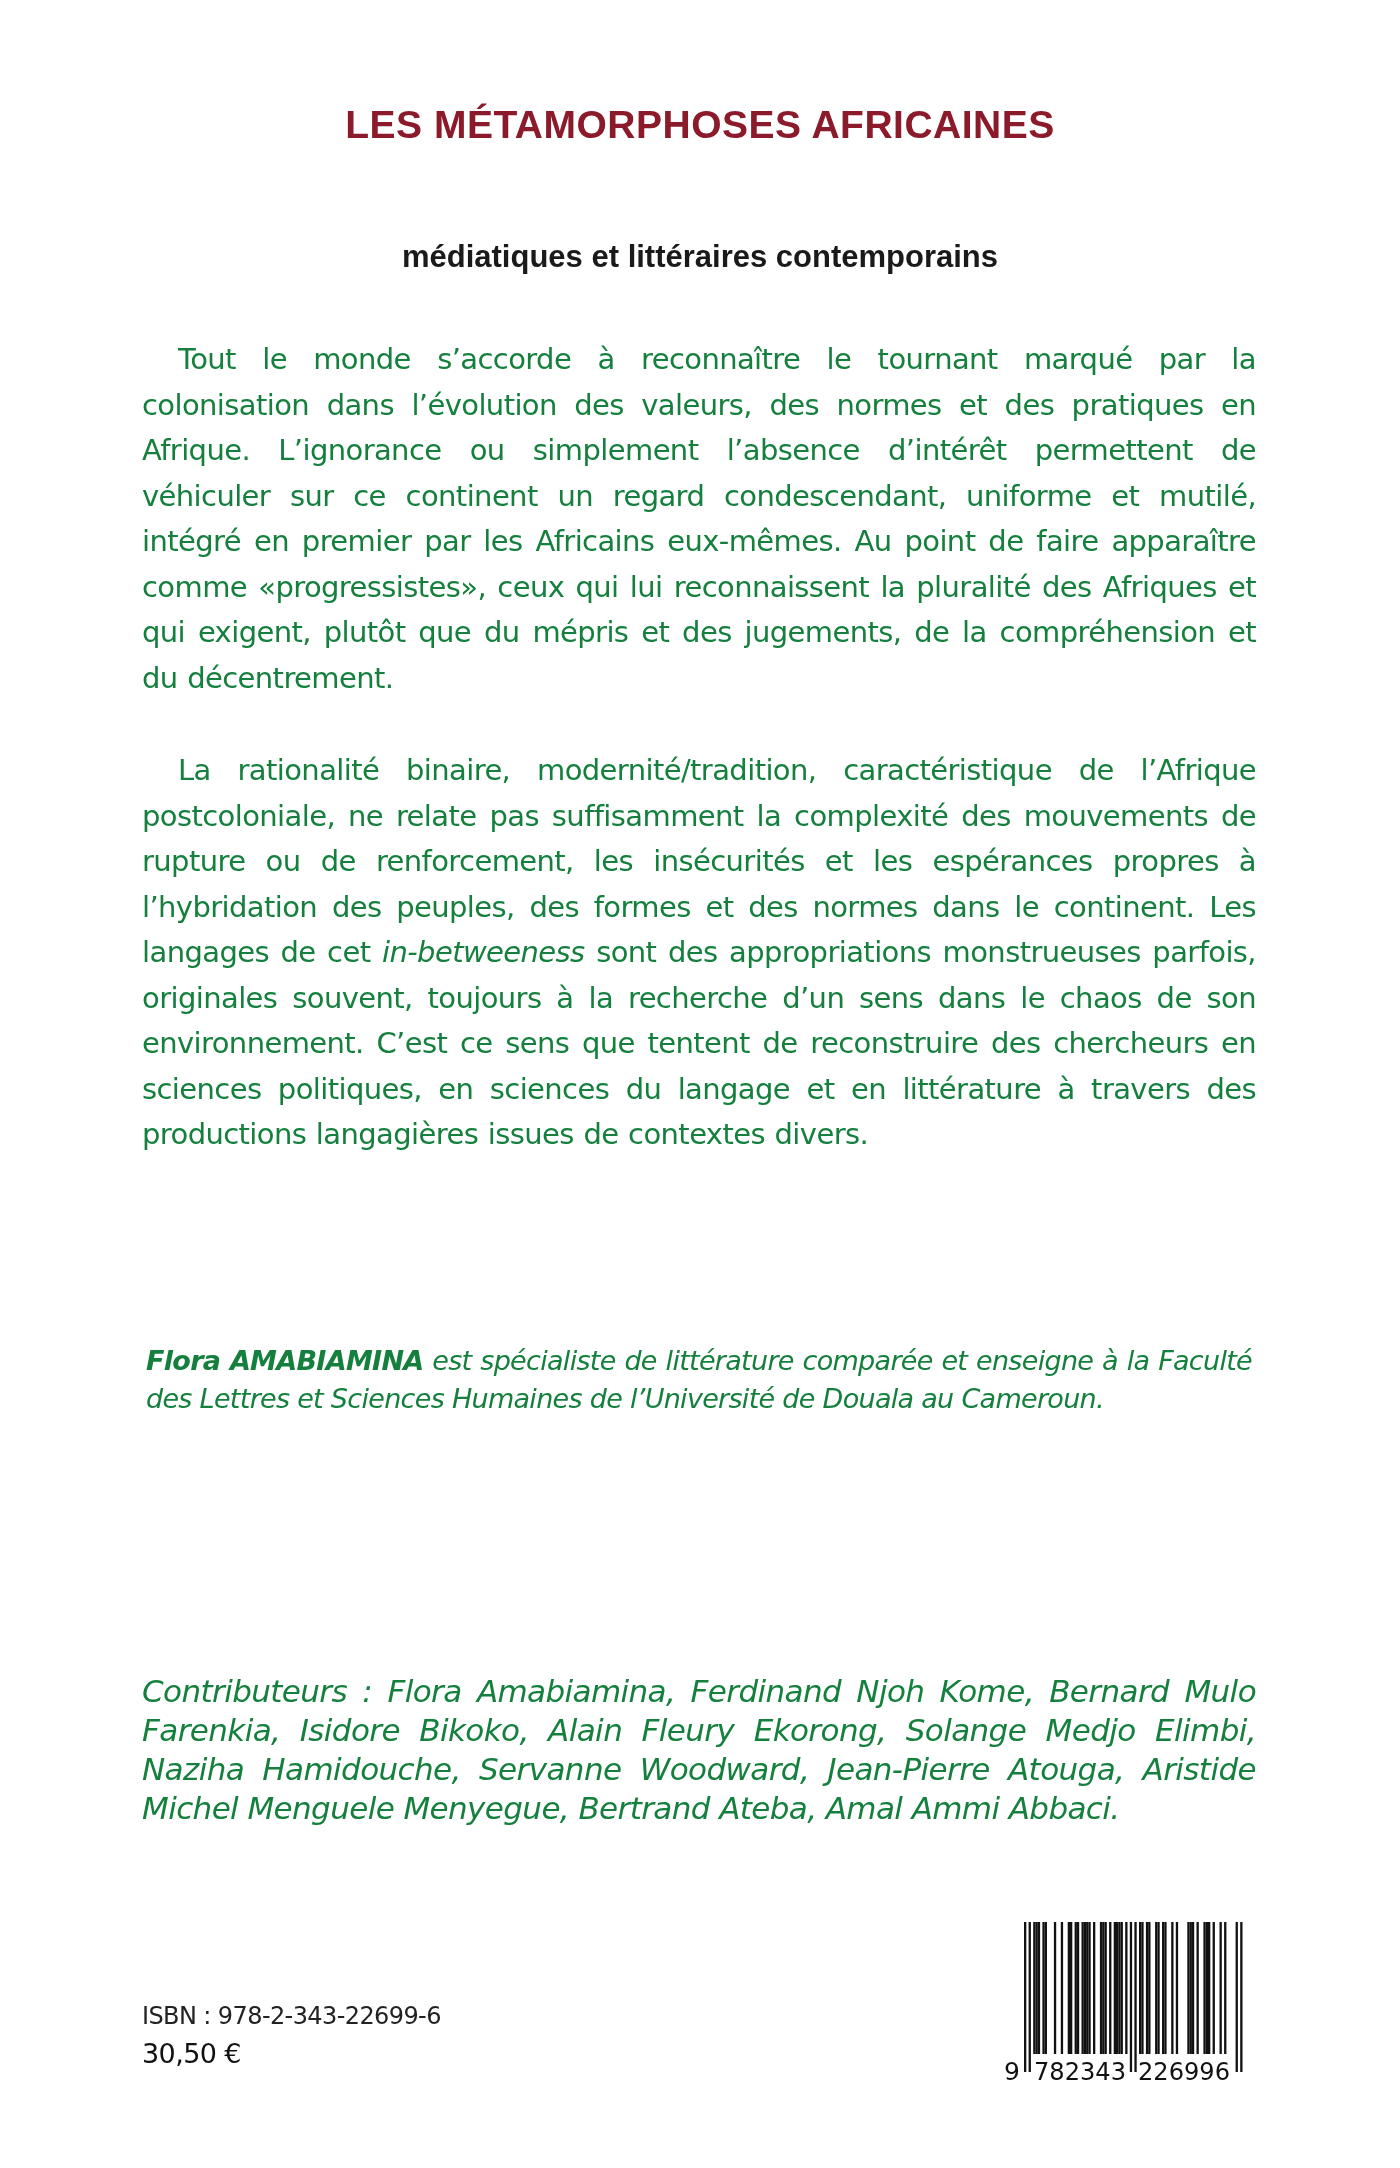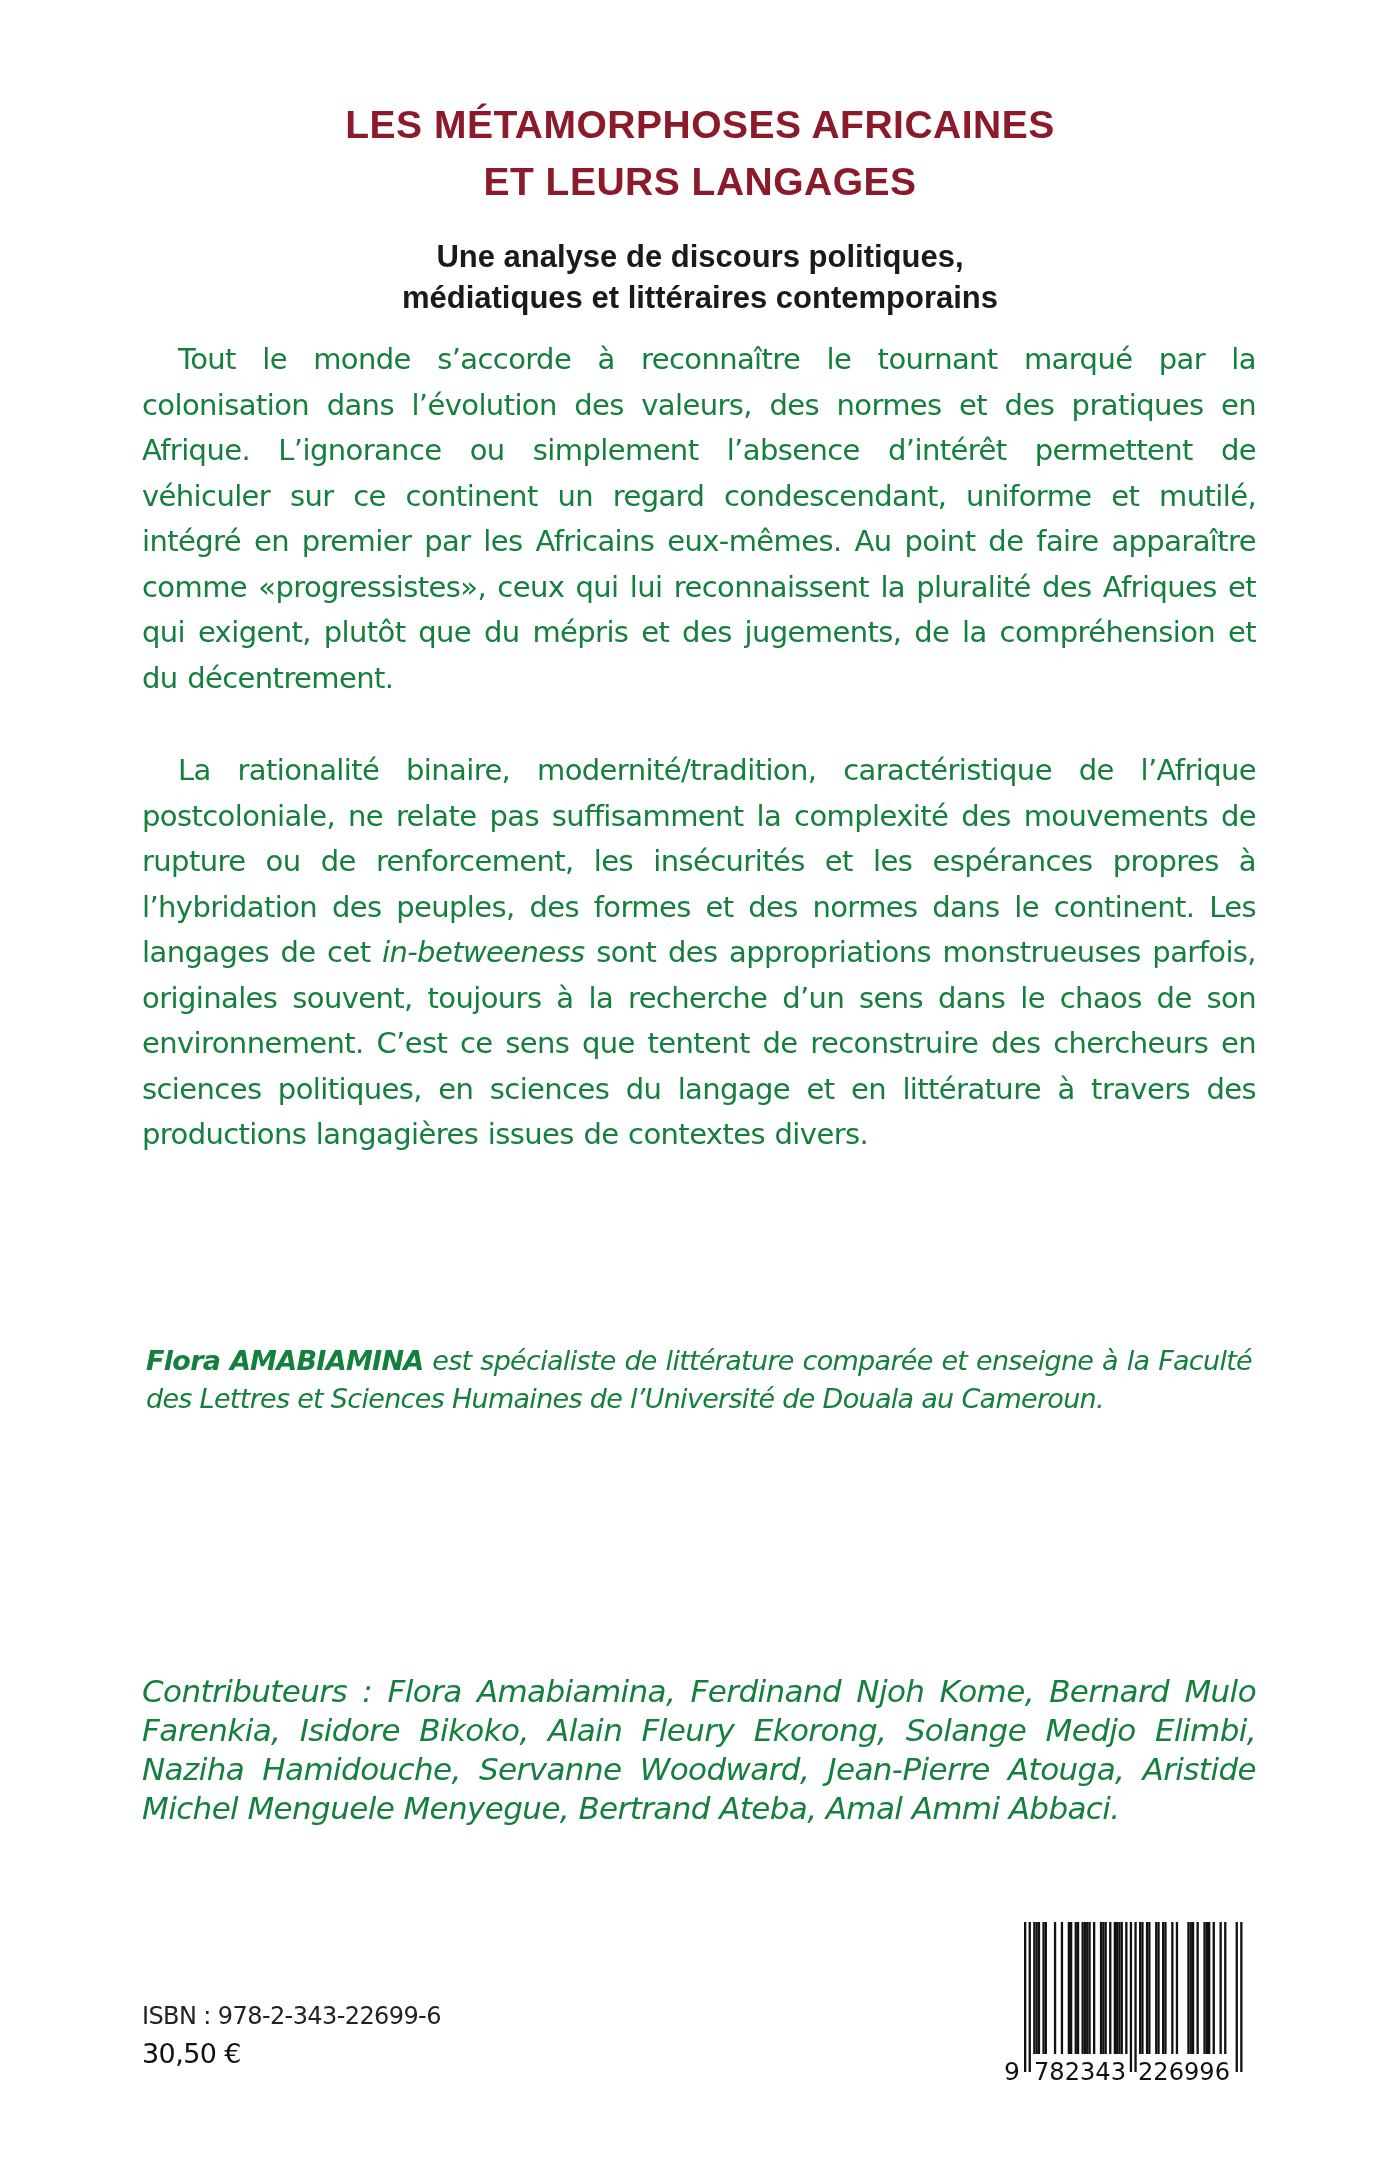--- a/index.html
+++ b/index.html
@@ -61,25 +61,23 @@
     font-family: "DejaVu Sans", sans-serif; font-size: 25px; fill: #111;
   }
 </style>
 </head>
 <body>
 
 <div class="page">
 
   <div class="title">
     <div>LES MÉTAMORPHOSES AFRICAINES</div>
-    <div>ET LEURS LANGAGES</div>
   </div>
 
   <div class="subtitle">
-    <div>Une analyse de discours politiques,</div>
     <div>médiatiques et littéraires contemporains</div>
   </div>
 
   <div class="body-text" id="para1">
     <p class="para">Tout le monde s’accorde à reconnaître le tournant marqué par la colonisation dans l’évolution des valeurs, des normes et des pratiques en Afrique. L’ignorance ou simplement l’absence d’intérêt permettent de véhiculer sur ce continent un regard condescendant, uniforme et mutilé, intégré en premier par les Africains eux-mêmes. Au point de faire apparaître comme «progressistes», ceux qui lui reconnaissent la pluralité des Afriques et qui exigent, plutôt que du mépris et des jugements, de la compréhension et du décentrement.</p>
   </div>
 
   <div class="body-text" id="para2">
     <p class="para"><span>La rationalité binaire, modernité/tradition, caractéristique de l’Afrique postcoloniale, ne relate pas suffisamment la complexité des mouvements de rupture ou de renforcement, les insécurités et les espérances propres à l’hybridation des peuples, des formes et des normes dans le continent. Les langages de cet </span><i>in-betweeness</i><span> sont des appropriations monstrueuses parfois, originales souvent, toujours à la recherche d’un sens dans le chaos de son environnement. C’est ce sens que tentent de reconstruire des chercheurs en sciences politiques, en sciences du langage et en littérature à travers des productions langagières issues de contextes divers.</span></p>
   </div>

